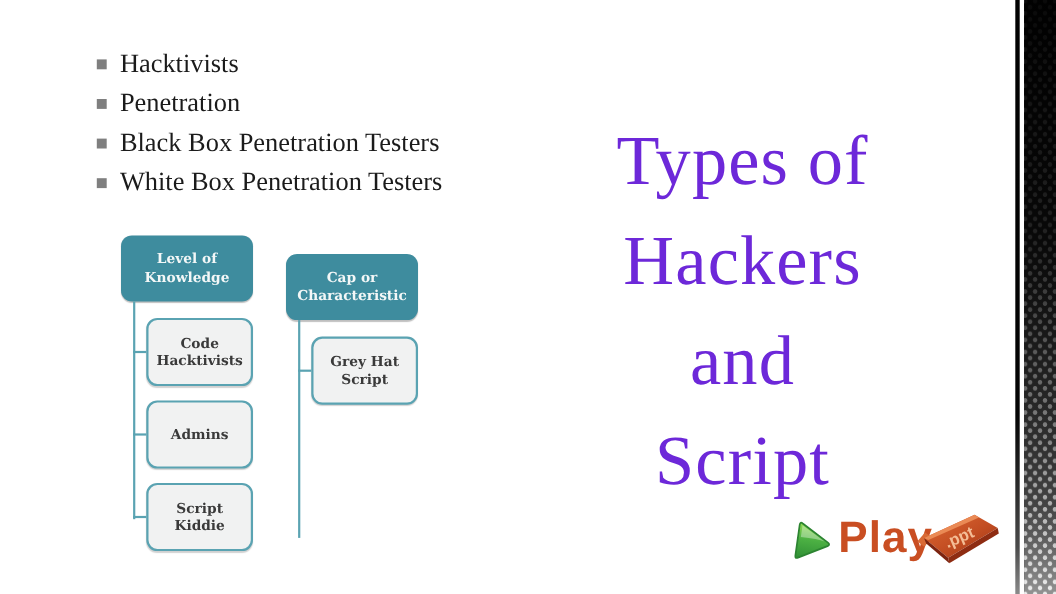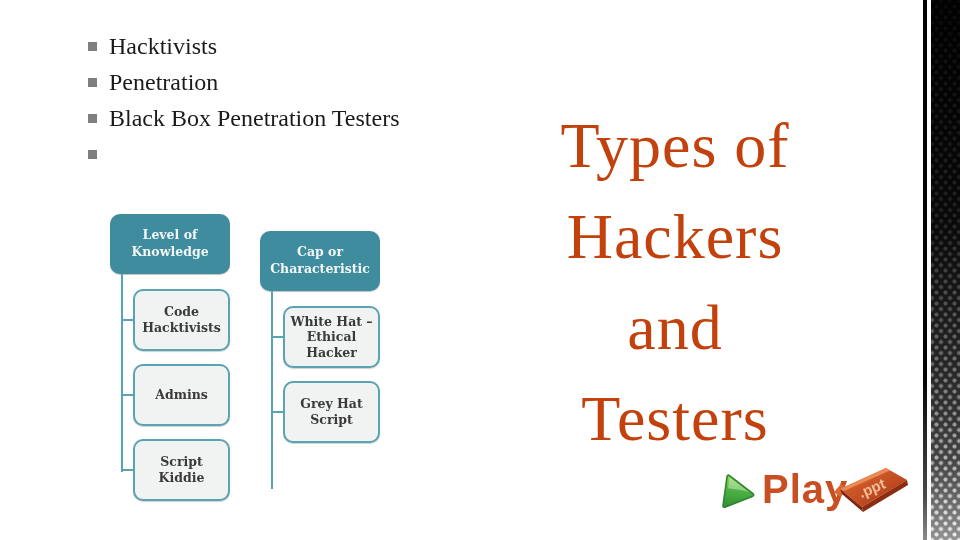--- a/index.html
+++ b/index.html
@@ -4,21 +4,21 @@
 <style>
   * { margin: 0; padding: 0; box-sizing: border-box; }
   html, body { background: #ffffff; }
   .slide {
     position: relative; width: 960px; height: 540px;
     background: #ffffff; overflow: hidden;
     font-family: "Liberation Serif", serif;
   }
 
   
-  .bullets { position: absolute; left: 88px; top: 28px; list-style: none; }
+  .bullets { position: absolute; left: 88px; top: 40px; list-style: none; }
   .bullet-item {
     display: flex; align-items: center; height: 36px;
     font-size: 24px; color: #1b1b1b; white-space: nowrap;
   }
   .bullet-square {
     display: inline-block; width: 9px; height: 9px;
     background: #7f7f7f; margin-right: 12px; flex: 0 0 auto;
   }
 
   
@@ -46,21 +46,21 @@
     box-shadow: 0 1px 1px rgba(0,0,0,0.18);
   }
   .child-box::before {
     content: ""; position: absolute; left: -14px; top: 50%; margin-top: -1px;
     width: 12px; height: 2px; background: #5aa3b2;
   }
 
   
   .big-title {
     position: absolute; left: 505px; top: 100px; width: 340px;
-    text-align: center; color: #c2410c;
+    text-align: center; color: #6d28d9;
     font-family: "Liberation Serif", serif;
     font-size: 64px; line-height: 91px; letter-spacing: 1px;
   }
   .title-line { display: block; }
 
   
   .play-triangle { position: absolute; left: 716px; top: 470px; width: 46px; height: 46px; cursor: pointer; }
   .play-label {
     position: absolute; left: 762px; top: 467px;
     font-family: "Liberation Sans", sans-serif; font-weight: bold;
@@ -98,47 +98,47 @@
     <li class="bullet-item">
       <span class="bullet-square"></span>
       <span>Penetration</span>
     </li>
     <li class="bullet-item">
       <span class="bullet-square"></span>
       <span>Black Box Penetration Testers</span>
     </li>
     <li class="bullet-item">
       <span class="bullet-square"></span>
+      <span>White Box Penetration Testers</span>
     </li>
   </ul>
 
   <div class="column col1">
     <div class="header-box">Level of Knowledge</div>
     <div class="vline"></div>
     <div class="children">
       <div class="child-box">Code Hacktivists</div>
       <div class="child-box">Admins</div>
       <div class="child-box">Script Kiddie</div>
     </div>
   </div>
 
   <div class="column col2">
     <div class="header-box">Cap or Characteristic</div>
     <div class="vline"></div>
     <div class="children">
-      <div class="child-box">White Hat – Ethical Hacker</div>
       <div class="child-box">Grey Hat Script</div>
     </div>
   </div>
 
   <div class="big-title">
     <span class="title-line">Types of</span>
     <span class="title-line">Hackers</span>
     <span class="title-line">and</span>
-    <span class="title-line">Testers</span>
+    <span class="title-line">Script</span>
   </div>
 
   <svg class="play-triangle" viewBox="0 0 44 44">
     <defs>
       <linearGradient id="triGrad" x1="0" y1="0" x2="0" y2="1">
         <stop offset="0" stop-color="#90da50"></stop>
         <stop offset="0.45" stop-color="#4cb043"></stop>
         <stop offset="1" stop-color="#2f8f35"></stop>
       </linearGradient>
     </defs>

